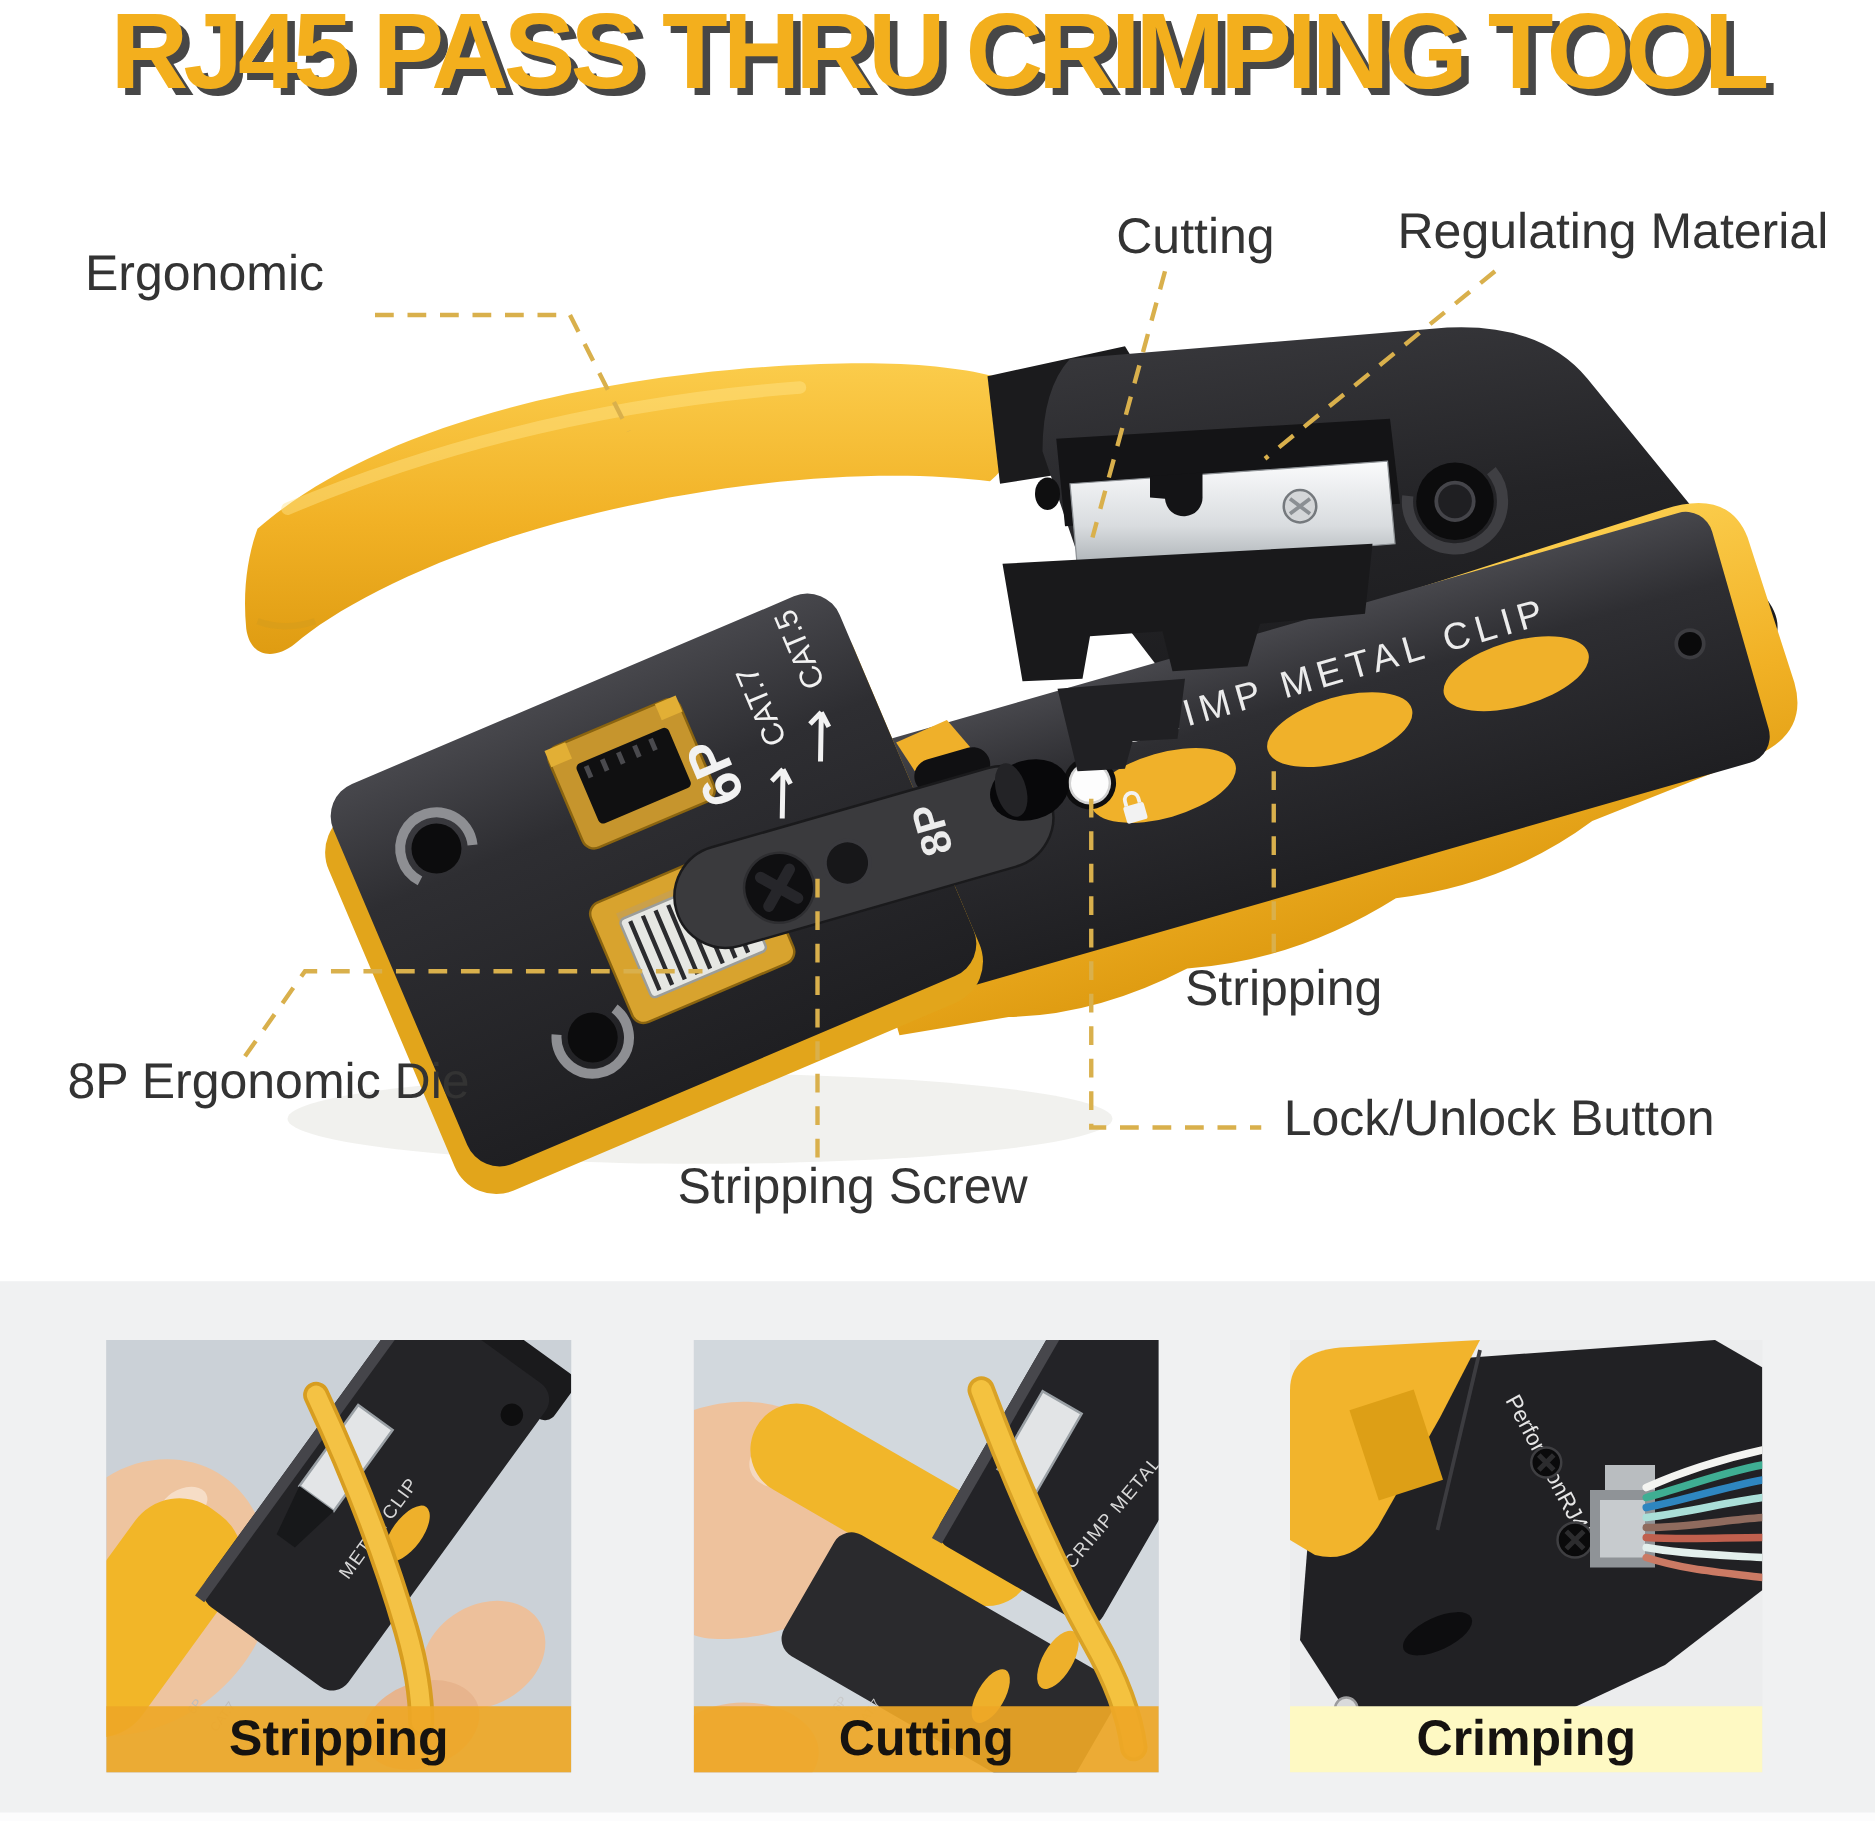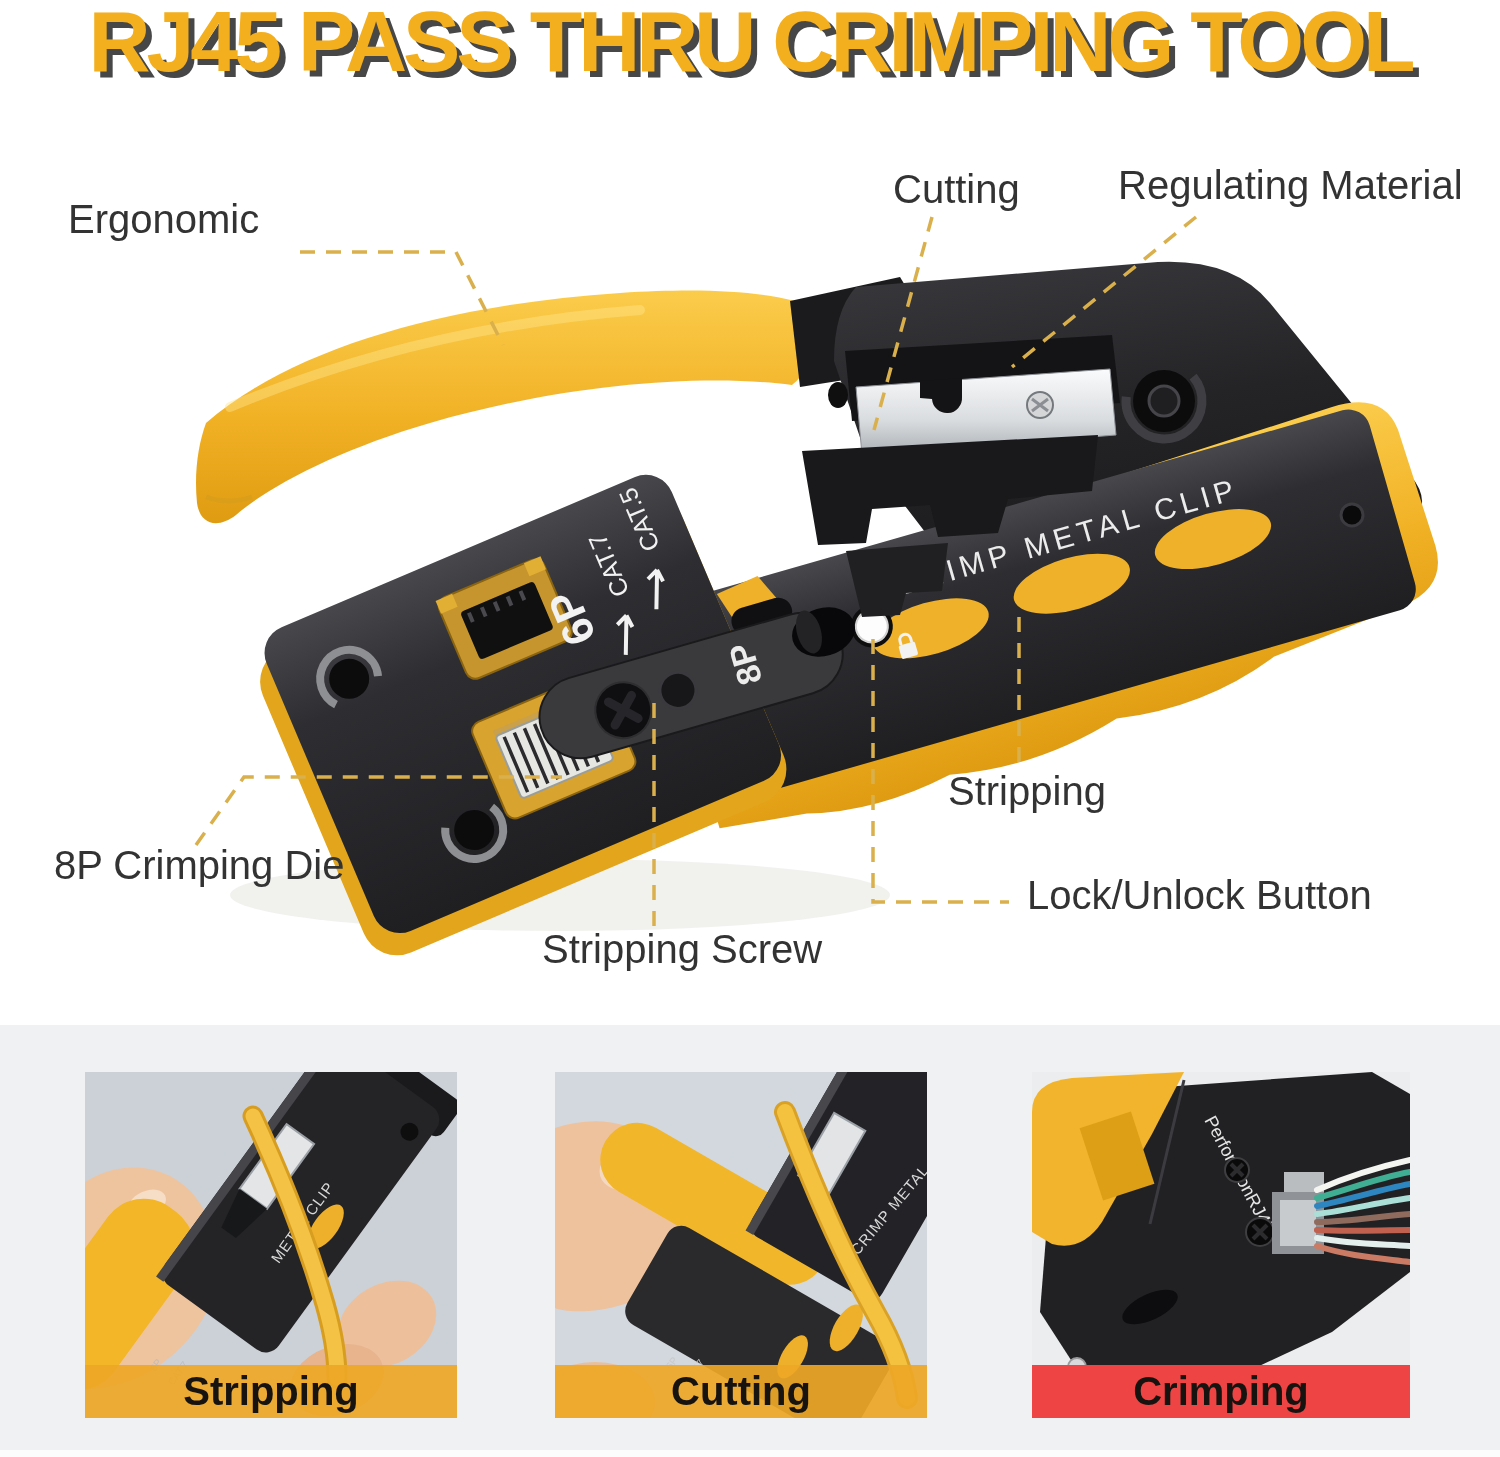--- a/index.html
+++ b/index.html
@@ -36,21 +36,21 @@
   .photo svg { display:block; }
   .p1 { left:85px;  width:372px; }
   .p2 { left:555px; width:372px; background:#d2d8dd; }
   .p3 { left:1032px;width:378px; background:#ebedee; }
   .band {
     position:absolute; left:0; bottom:0; width:100%; height:53px;
     background:rgba(238,167,38,0.92);
     display:flex; align-items:center; justify-content:center;
     font-size:40px; font-weight:bold; color:#161310;
   }
-  .p3 .band { background:#ef4444; }
+  .p3 .band { background:#fef9c3; }
   .footer-strip {
     position:absolute; left:0; bottom:0; width:100%; height:7px; background:#fcfcfd;
   }
 </style>
 </head>
 <body>
 
 <div class="title">RJ45 PASS THRU CRIMPING TOOL</div>
 
 <svg class="hero-svg" viewBox="0 0 1500 920">
@@ -192,21 +192,21 @@
     <polyline points="1019,512 1019,666"></polyline>
     <polyline points="873,534 873,797 1009,797"></polyline>
   </g>
 </svg>
 
 <div class="callout c-ergonomic">
   <div>Ergonomic</div>
 </div>
 <div class="callout c-cutting">Cutting</div>
 <div class="callout c-carbon">Regulating Material</div>
-<div class="callout c-die">8P Crimping Die</div>
+<div class="callout c-die">8P Ergonomic Die</div>
 <div class="callout c-screw">Stripping Screw</div>
 <div class="callout c-stripping">Stripping</div>
 <div class="callout c-lock">Lock/Unlock Button</div>
 
 <div class="gallery">
 
   <div class="photo p1">
     <svg viewBox="0 0 372 346" width="372" height="346">
       <rect width="372" height="346" fill="#cbd1d7"></rect>
       <path d="M0,110 C40,84 96,92 120,140 C148,196 128,250 84,286 C50,314 10,318 0,316 Z" fill="#eec49f"></path>

